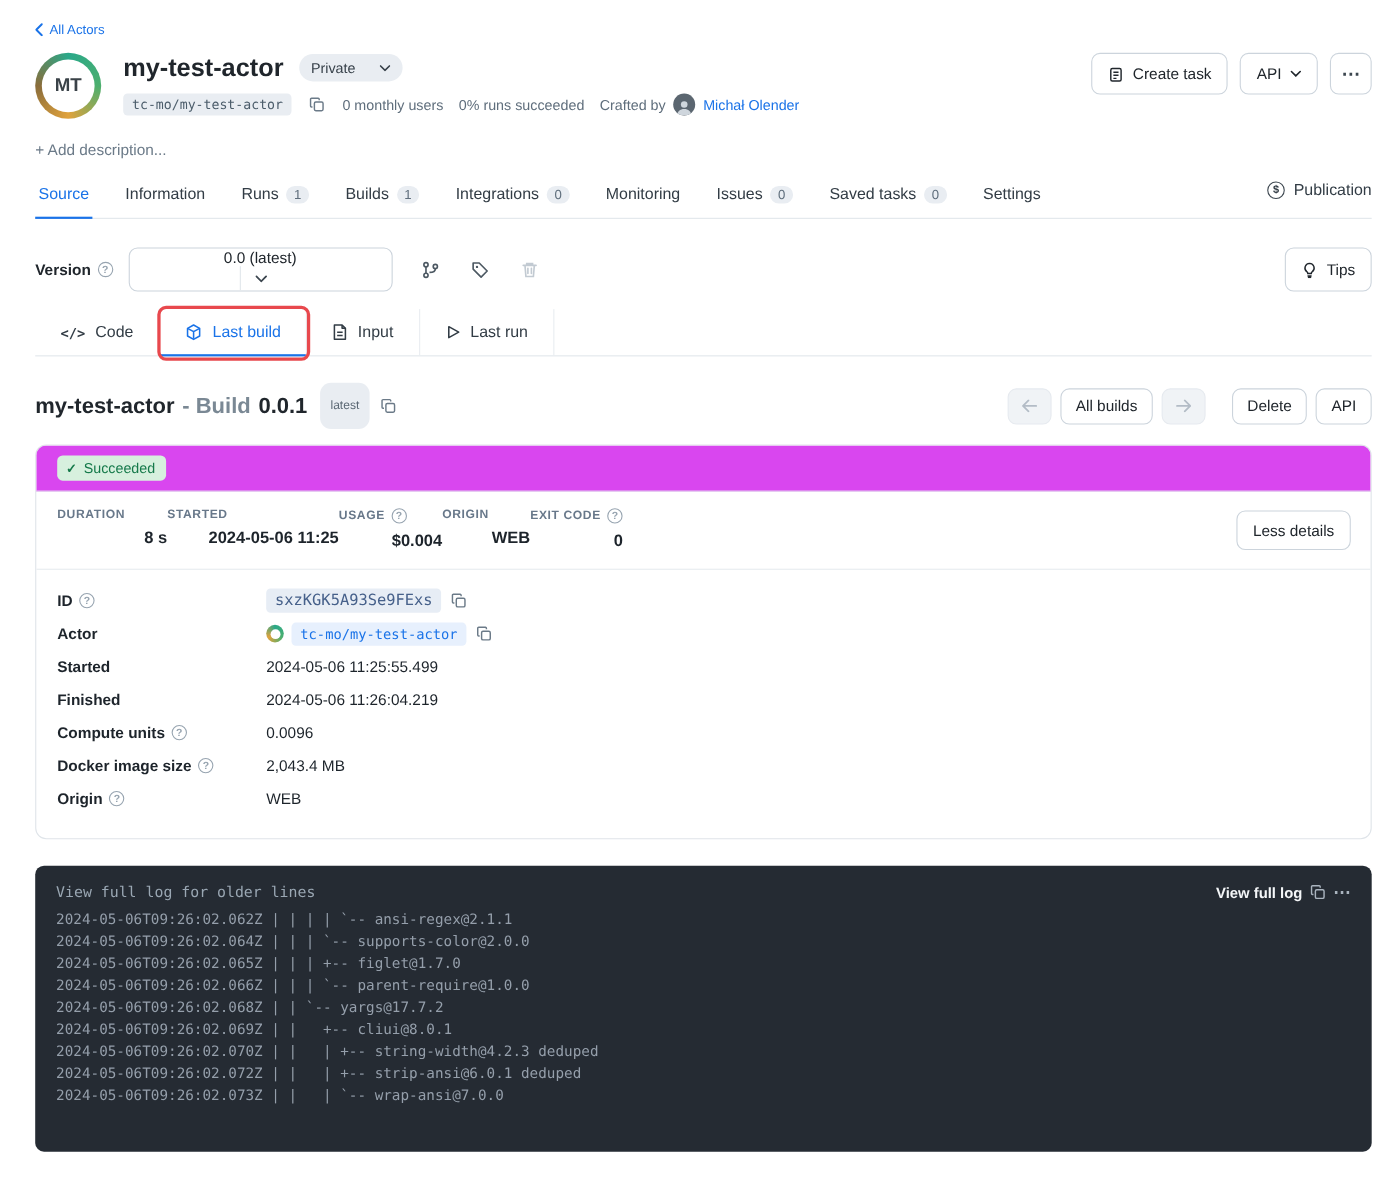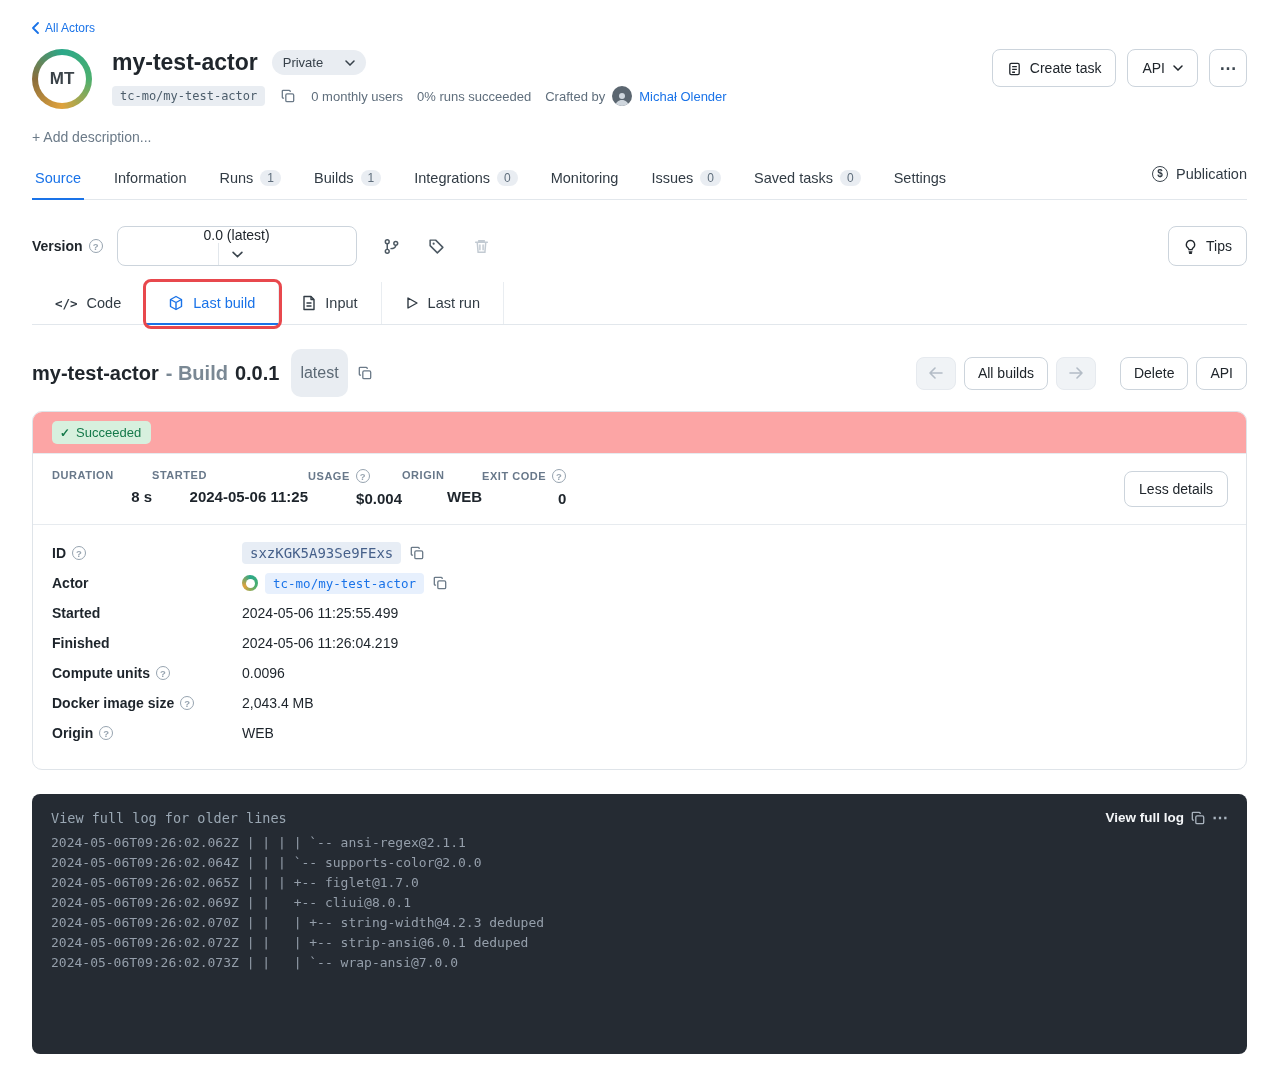--- a/index.html
+++ b/index.html
@@ -90,31 +90,31 @@
   .stab.active::after { content:""; position:absolute; left:0; right:0; bottom:-1px; height:2px; background:#1a73e8; }
   .code-glyph { font-family:"DejaVu Sans Mono", monospace; font-size:12.5px; font-weight:700; }
   .code-glyph::after { content:"</>"; }
   .annotation { position:absolute; top:-3px; left:-2px; right:-4px; bottom:-5px;
     border:3px solid #e8484d; border-radius:8px; pointer-events:none; z-index:5; }
 
   
   .build-head { display:flex; align-items:center; margin-top:24px; }
   .bh-title { font-size:20px; font-weight:700; margin:0; display:flex; align-items:center; }
   .bh-sep { color:#7a8894; margin:0 7px; }
-  .latest-badge { background:#e9edf2; color:#5c6975; font-size:16px; border-radius:10px;
+  .latest-badge { background:#e9edf2; color:#5c6975; font-size:11px; border-radius:10px;
     padding:15px 9px; margin-left:12px; font-weight:500; }
   .bh-actions { margin-left:auto; display:flex; align-items:center; gap:8px; }
   .nav-btn { width:40px; justify-content:center; padding:0;
     background:#f0f3f6; border-color:#e6eaef; color:#b3bcc6; cursor:default; }
   .bh-gap { width:8px; }
   .btn-sm { height:33px; padding:0 13px; }
 
   
   .card { border:1px solid #dfe4e9; border-radius:10px; margin-top:14px; overflow:hidden; }
-  .status-row { background:#fca5a5; border-bottom:1px solid #e7ebef; padding:9px 19px; display:flex; align-items:center; }
+  .status-row { background:#d946ef; border-bottom:1px solid #e7ebef; padding:9px 19px; display:flex; align-items:center; }
   .status-badge { display:inline-flex; align-items:center; gap:6px; background:#d7f0de; color:#15794a;
     font-size:13px; font-weight:500; border-radius:5px; padding:4px 10px 4px 8px; }
   .check-icon::before { content:"✓"; font-weight:700; font-size:12px; }
   .stats-row { display:flex; align-items:flex-start; padding:15px 19px 17px; position:relative; }
   .stat { margin-right:0; }
   .stat .sl { display:flex; align-items:center; font-size:11px; font-weight:700; letter-spacing:.05em; color:#68788a; }
   .stat .sv { margin-top:7px; font-size:15px; font-weight:700; color:#1d242b;text-align:right; }
   .w-dur{width:100px;} .w-sta{width:156px;} .w-usa{width:94px;} .w-ori{width:80px;}
   .less-btn { position:absolute; right:18px; top:50%; transform:translateY(-50%); }
 
@@ -507,20 +507,22 @@
               <path d="M10.5 3.5v-1a1 1 0 0 0-1-1h-7a1 1 0 0 0-1 1v7a1 1 0 0 0 1 1h1"></path>
             </svg>
         </button>
         <button class="log-icon log-dots"></button>
       </span>
     </div>
     <div class="log-lines">
       <div class="log-line">2024-05-06T09:26:02.062Z | | | | `-- ansi-regex@2.1.1</div>
       <div class="log-line">2024-05-06T09:26:02.064Z | | | `-- supports-color@2.0.0</div>
       <div class="log-line">2024-05-06T09:26:02.065Z | | | +-- figlet@1.7.0</div>
+      <div class="log-line">2024-05-06T09:26:02.066Z | | | `-- parent-require@1.0.0</div>
+      <div class="log-line">2024-05-06T09:26:02.068Z | | `-- yargs@17.7.2</div>
       <div class="log-line">2024-05-06T09:26:02.069Z | |   +-- cliui@8.0.1</div>
       <div class="log-line">2024-05-06T09:26:02.070Z | |   | +-- string-width@4.2.3 deduped</div>
       <div class="log-line">2024-05-06T09:26:02.072Z | |   | +-- strip-ansi@6.0.1 deduped</div>
       <div class="log-line">2024-05-06T09:26:02.073Z | |   | `-- wrap-ansi@7.0.0</div>
 
     </div>
   </div>
 
 </div>
 

